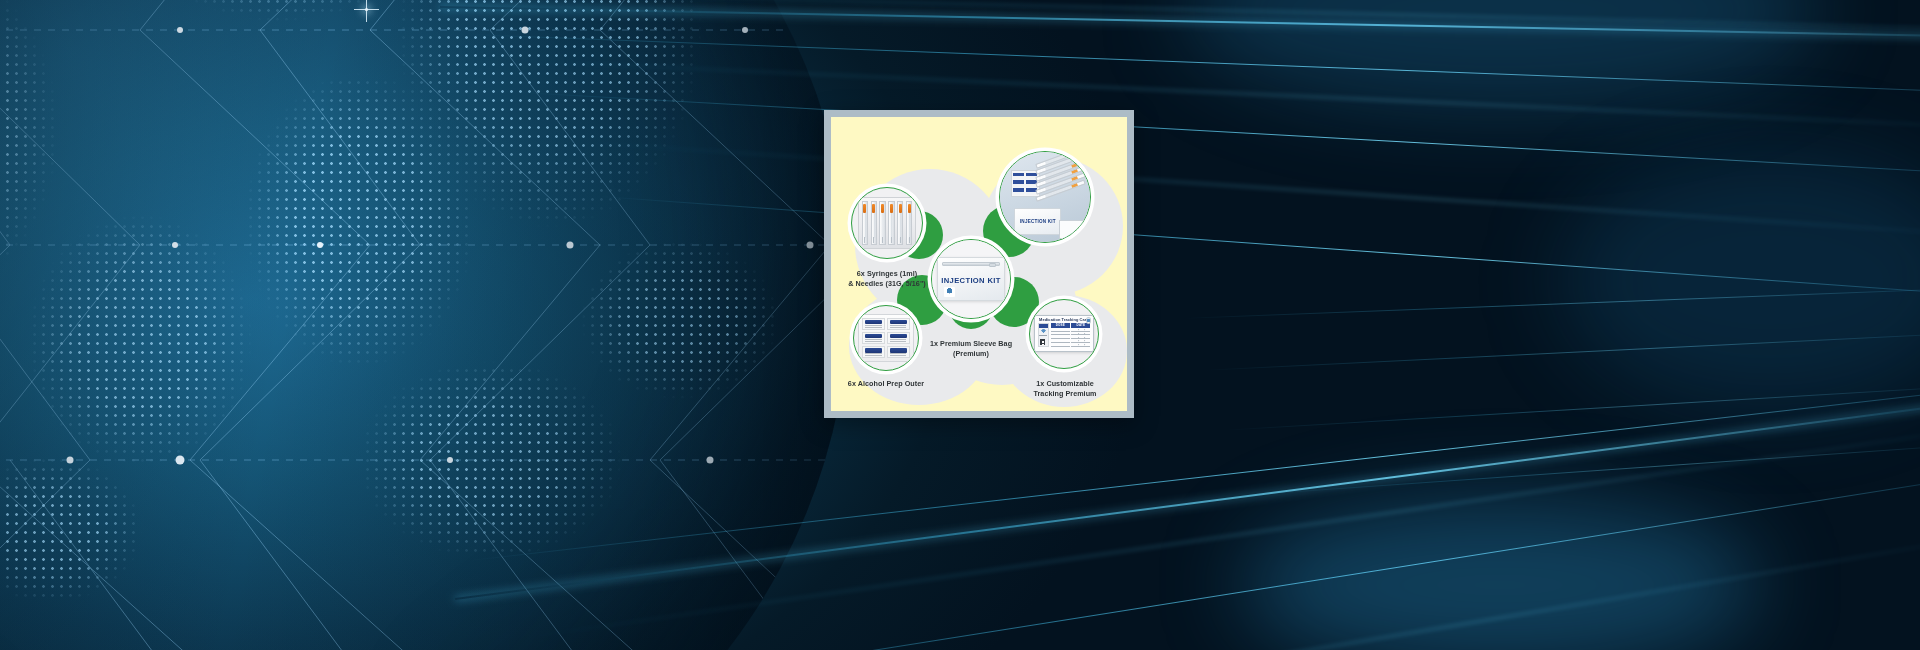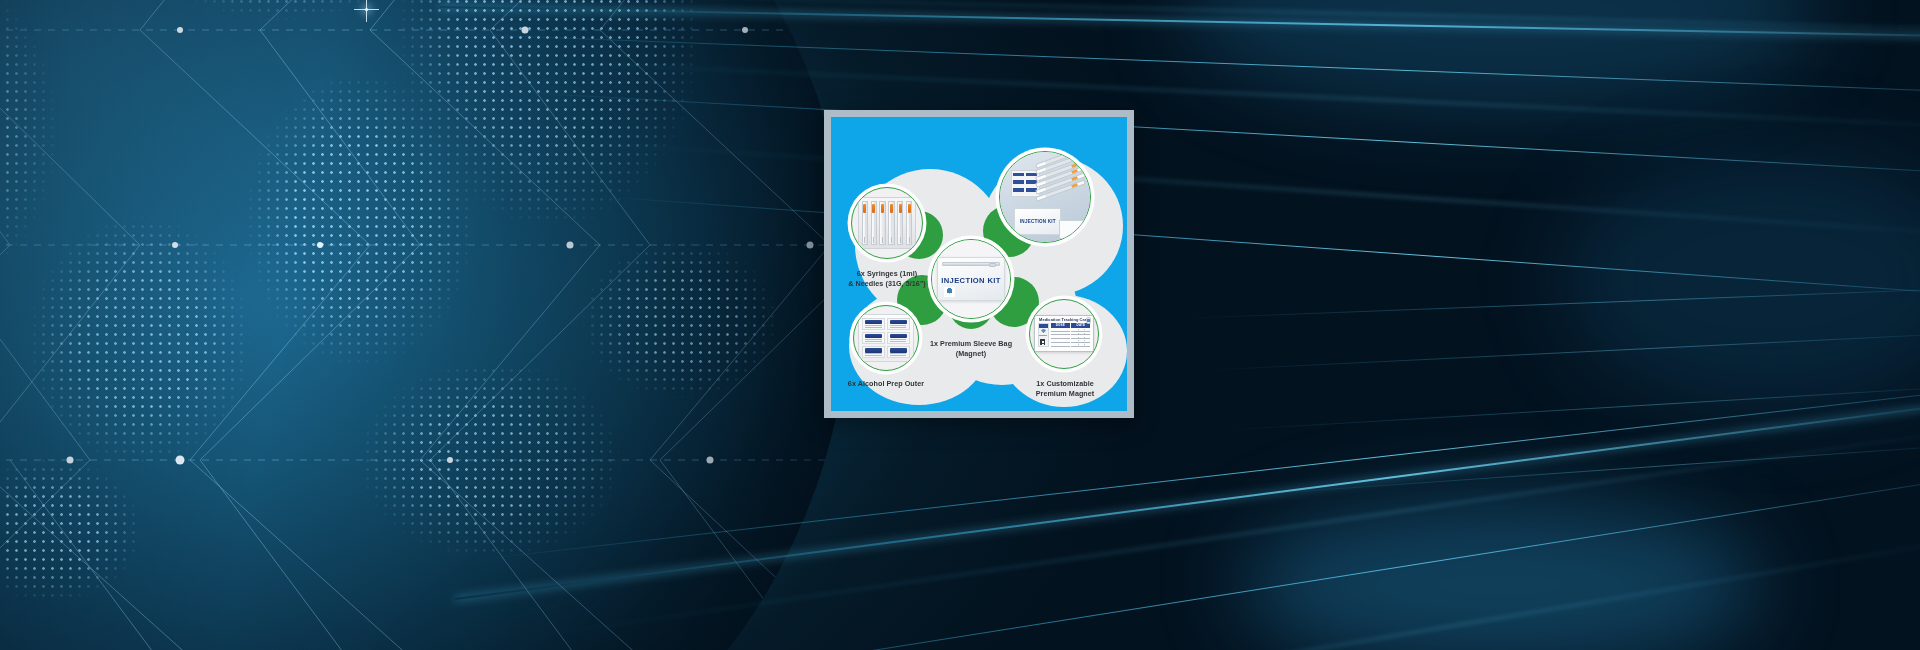--- a/index.html
+++ b/index.html
@@ -97,21 +97,21 @@
   #product-card {
     position:absolute;
     left:824px; top:110px;
     width:310px; height:308px;
     background:#adbcc6;
     padding:7px;
     box-shadow:0 6px 22px rgba(0,0,0,.35);
   }
   #card-inner {
     width:100%; height:100%;
-    background:#0ea5e9;
+    background:#fef9c3;
     position:relative;
     overflow:hidden;
   }
 
   
   .grey-blob {
     position:absolute;
     background:#e9eaec;
     border-radius:50%;
   }
@@ -460,21 +460,21 @@
         <div class="photo" style="background:#f5f5f7;">
           <div class="bag">
             <span class="zip"></span>
             <div class="bagtitle">INJECTION KIT</div>
             <span class="brandmark"></span>
           </div>
         </div>
       </div>
       <div class="caption" style="left:78px; top:222px; width:124px;">
         <div>1x Premium Sleeve Bag</div>
-        <div>(Magnet)</div>
+        <div>(Premium)</div>
       </div>
 
       <div class="node" style="left:22px; top:188px; width:66px; height:66px;">
         <div class="photo">
           <div class="pads-sheet">
             <div class="pad">
                 <span class="band"></span>
                 <span class="lines"></span>
               </div>
             <div class="pad">
@@ -543,19 +543,19 @@
                       <i class="dated"></i>
                     </div>
                 </div>
               </div>
             </div>
           </div>
         </div>
       </div>
       <div class="caption" style="left:186px; top:262px; width:96px;">
         <div>1x Customizable</div>
-        <div>Premium Magnet</div>
+        <div>Tracking Premium</div>
       </div>
 
     </div>
   </div>
 
 </div>
 
 </body></html>

